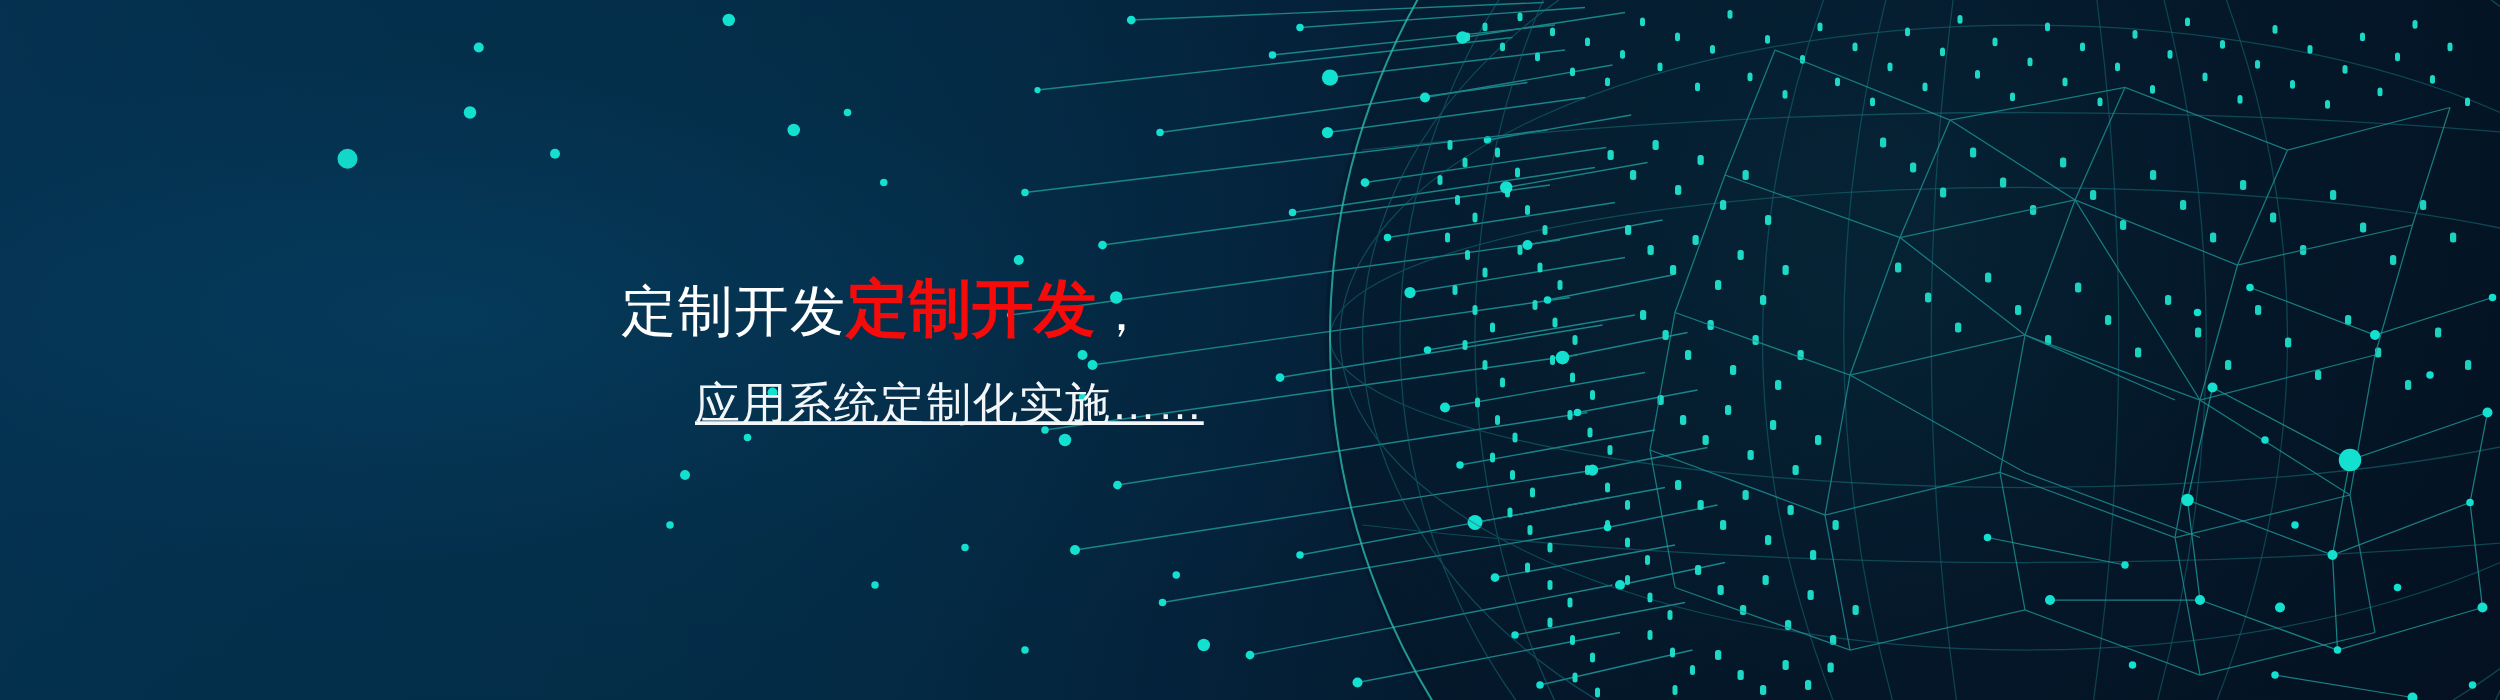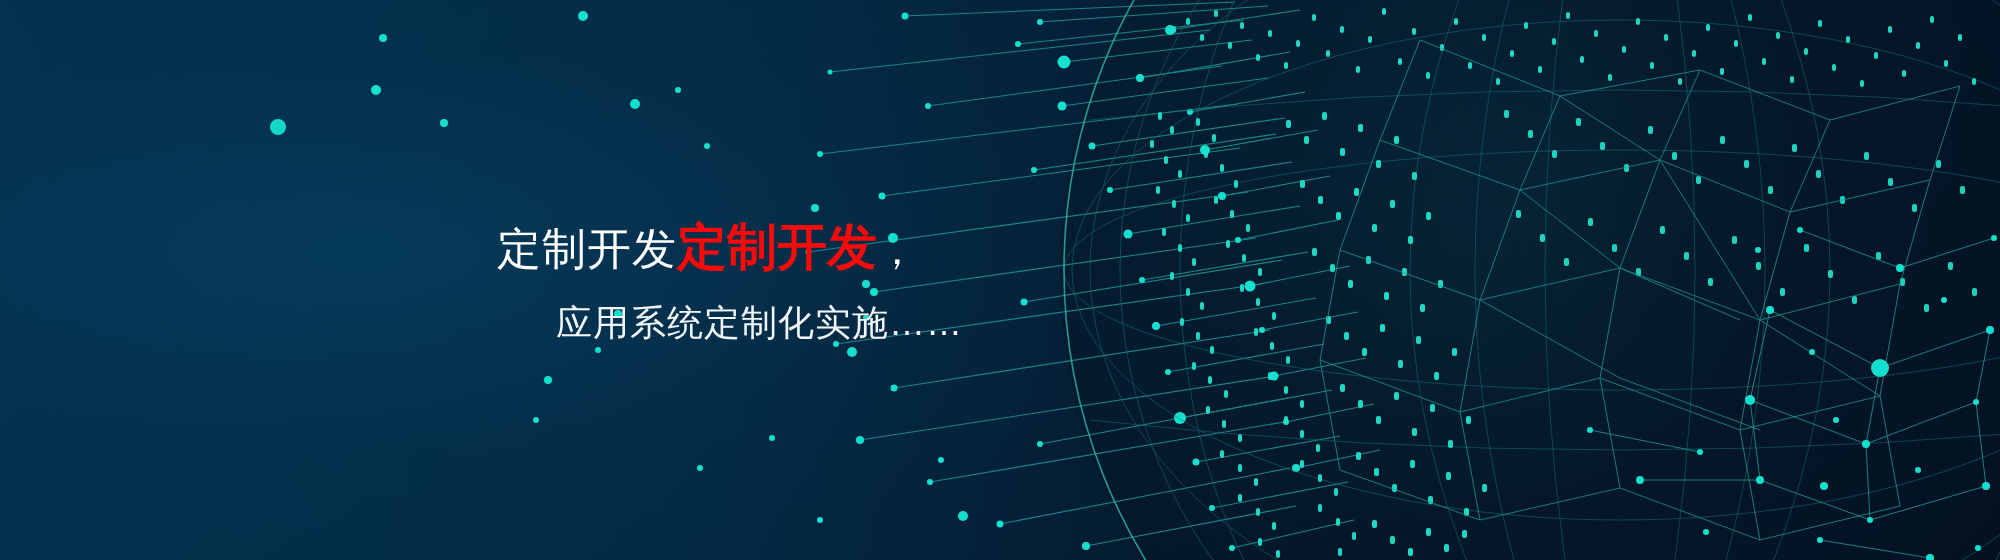--- a/index.html
+++ b/index.html
@@ -111,20 +111,21 @@
   .subline {
     position: absolute;
     left: 556px;
     top: 305px;
     white-space: nowrap;
     font-size: 36px;
     line-height: 1;
     color: #f2f6f8;
     letter-spacing: 1px;
     font-weight: 400;
+    text-decoration: underline;
   }
 </style>
 </head>
 <body>
 
 <div id="banner">
 
   <div class="bg-base"></div>
   <div class="bg-vignette"></div>
   <div class="bg-right-dark"></div>

